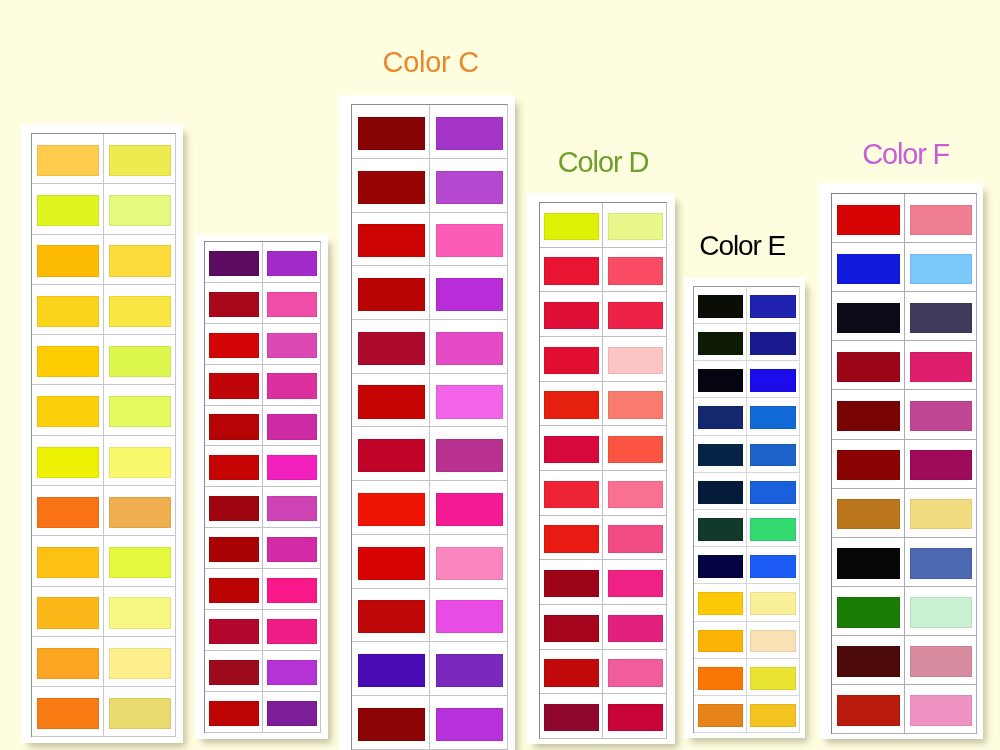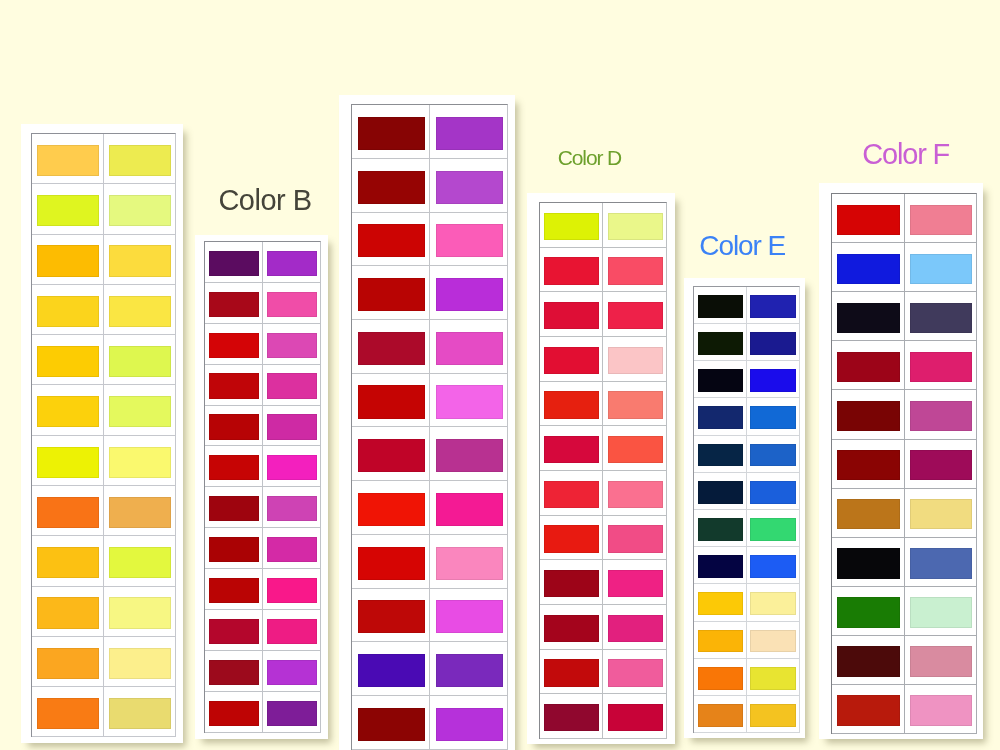--- a/index.html
+++ b/index.html
@@ -117,21 +117,20 @@
   <div class="row">
    <div class="cell left">
             <div class="sw" style="background-color: rgb(249, 123, 20);"></div>
           </div>
    <div class="cell right">
             <div class="sw" style="background-color: rgb(233, 219, 111);"></div>
           </div>
   </div>
  </div>
 </div>
-<div class="tlabel" style="left:218.4px;top:183.5px;font-size:29px;letter-spacing:-0.5px;color:#45443A">Color B</div>
 <div class="card" style="left:195.3px;top:234.5px;width:132.7px;height:504.3px;">
  <div class="grid" style="left:8.5px;top:6.4px;width:117.5px;height:491.9px;--lc:#c0c3c8;--bc:#8a8c92;">
   <div class="row">
    <div class="cell left">
             <div class="sw" style="background-color: rgb(91, 12, 96);"></div>
           </div>
    <div class="cell right">
             <div class="sw" style="background-color: rgb(163, 43, 200);"></div>
           </div>
   </div>
@@ -218,20 +217,21 @@
   <div class="row">
    <div class="cell left">
             <div class="sw" style="background-color: rgb(190, 4, 4);"></div>
           </div>
    <div class="cell right">
             <div class="sw" style="background-color: rgb(126, 29, 152);"></div>
           </div>
   </div>
  </div>
 </div>
+<div class="tlabel" style="left:382.6px;top:46.0px;font-size:29px;letter-spacing:-0.3px;color:#E8882E">Color C</div>
 <div class="card" style="left:339.2px;top:95.2px;width:175.6px;height:665.0px;">
  <div class="grid" style="left:12.2px;top:8.9px;width:156.8px;height:645.6px;--lc:#c2c4c8;--bc:#8b8d92;">
   <div class="row">
    <div class="cell left">
             <div class="sw" style="background-color: rgb(135, 4, 4);"></div>
           </div>
    <div class="cell right">
             <div class="sw" style="background-color: rgb(164, 53, 199);"></div>
           </div>
   </div>
@@ -318,21 +318,21 @@
   <div class="row">
    <div class="cell left">
             <div class="sw" style="background-color: rgb(140, 4, 3);"></div>
           </div>
    <div class="cell right">
             <div class="sw" style="background-color: rgb(182, 49, 218);"></div>
           </div>
   </div>
  </div>
 </div>
-<div class="tlabel" style="left:557.7px;top:146.4px;font-size:21px;letter-spacing:-1.1px;color:#6DA02C">Color D</div>
+<div class="tlabel" style="left:557.7px;top:146.4px;font-size:29px;letter-spacing:-1.1px;color:#6DA02C">Color D</div>
 <div class="card" style="left:527.3px;top:193.3px;width:148.1px;height:550.3px;">
  <div class="grid" style="left:11.8px;top:8.7px;width:127.7px;height:536.8px;--lc:#bcbfc2;--bc:#87898e;">
   <div class="row">
    <div class="cell left">
             <div class="sw" style="background-color: rgb(221, 242, 5);"></div>
           </div>
    <div class="cell right">
             <div class="sw" style="background-color: rgb(234, 247, 138);"></div>
           </div>
   </div>
@@ -419,21 +419,21 @@
   <div class="row">
    <div class="cell left">
             <div class="sw" style="background-color: rgb(144, 7, 46);"></div>
           </div>
    <div class="cell right">
             <div class="sw" style="background-color: rgb(200, 3, 56);"></div>
           </div>
   </div>
  </div>
 </div>
-<div class="tlabel" style="left:699.3px;top:229.6px;font-size:28px;letter-spacing:-1.1px;color:#3b82f6">Color E</div>
+<div class="tlabel" style="left:699.3px;top:229.6px;font-size:28px;letter-spacing:-1.1px;color:#000000">Color E</div>
 <div class="card" style="left:684.3px;top:277.5px;width:120.4px;height:460.0px;">
  <div class="grid" style="left:8.6px;top:8.3px;width:106.8px;height:447.4px;--lc:#d3d6da;--bc:#96989e;">
   <div class="row">
    <div class="cell left">
             <div class="sw" style="background-color: rgb(10, 14, 6);"></div>
           </div>
    <div class="cell right">
             <div class="sw" style="background-color: rgb(32, 34, 176);"></div>
           </div>
   </div>

